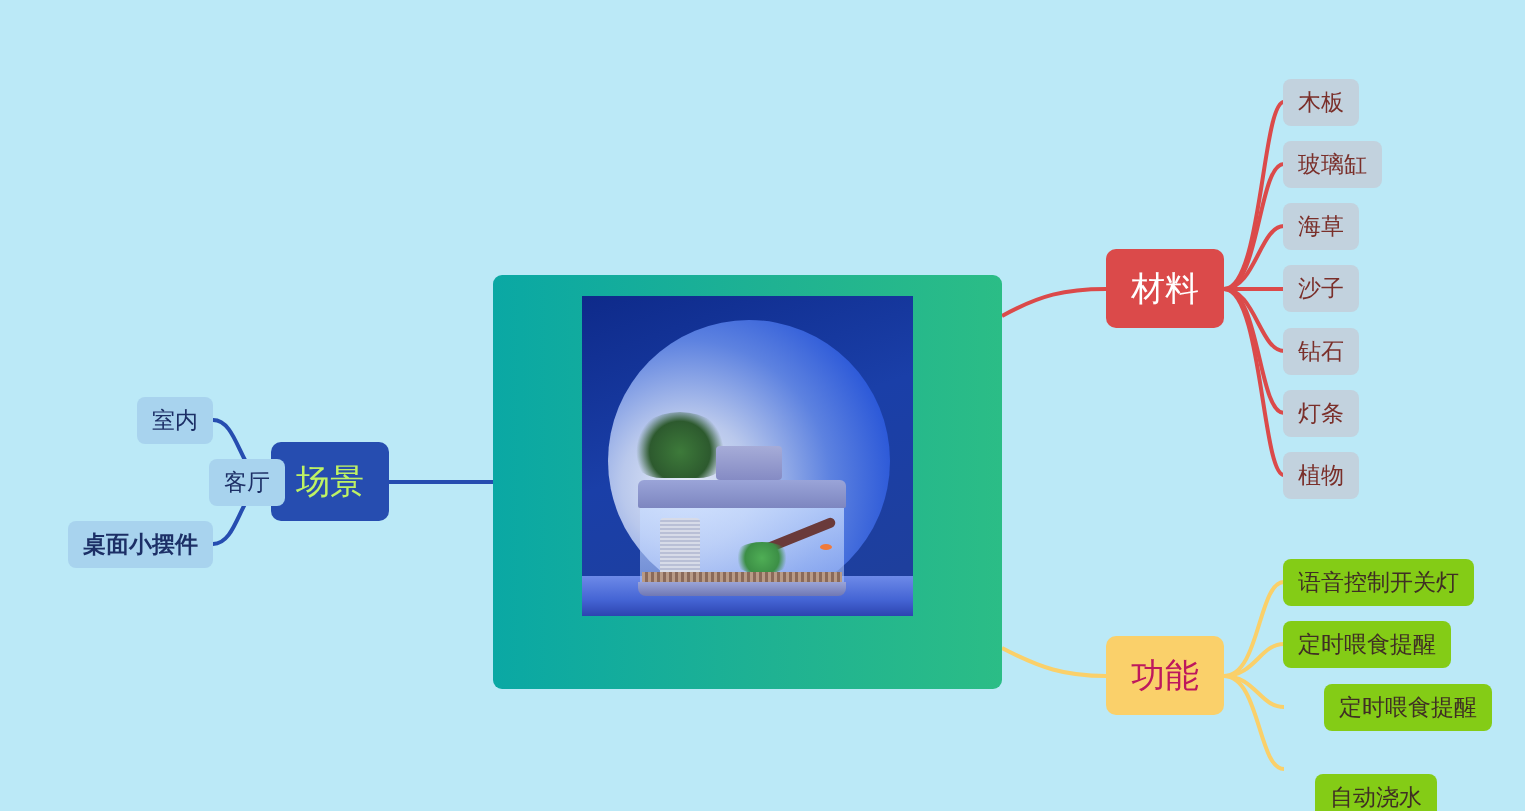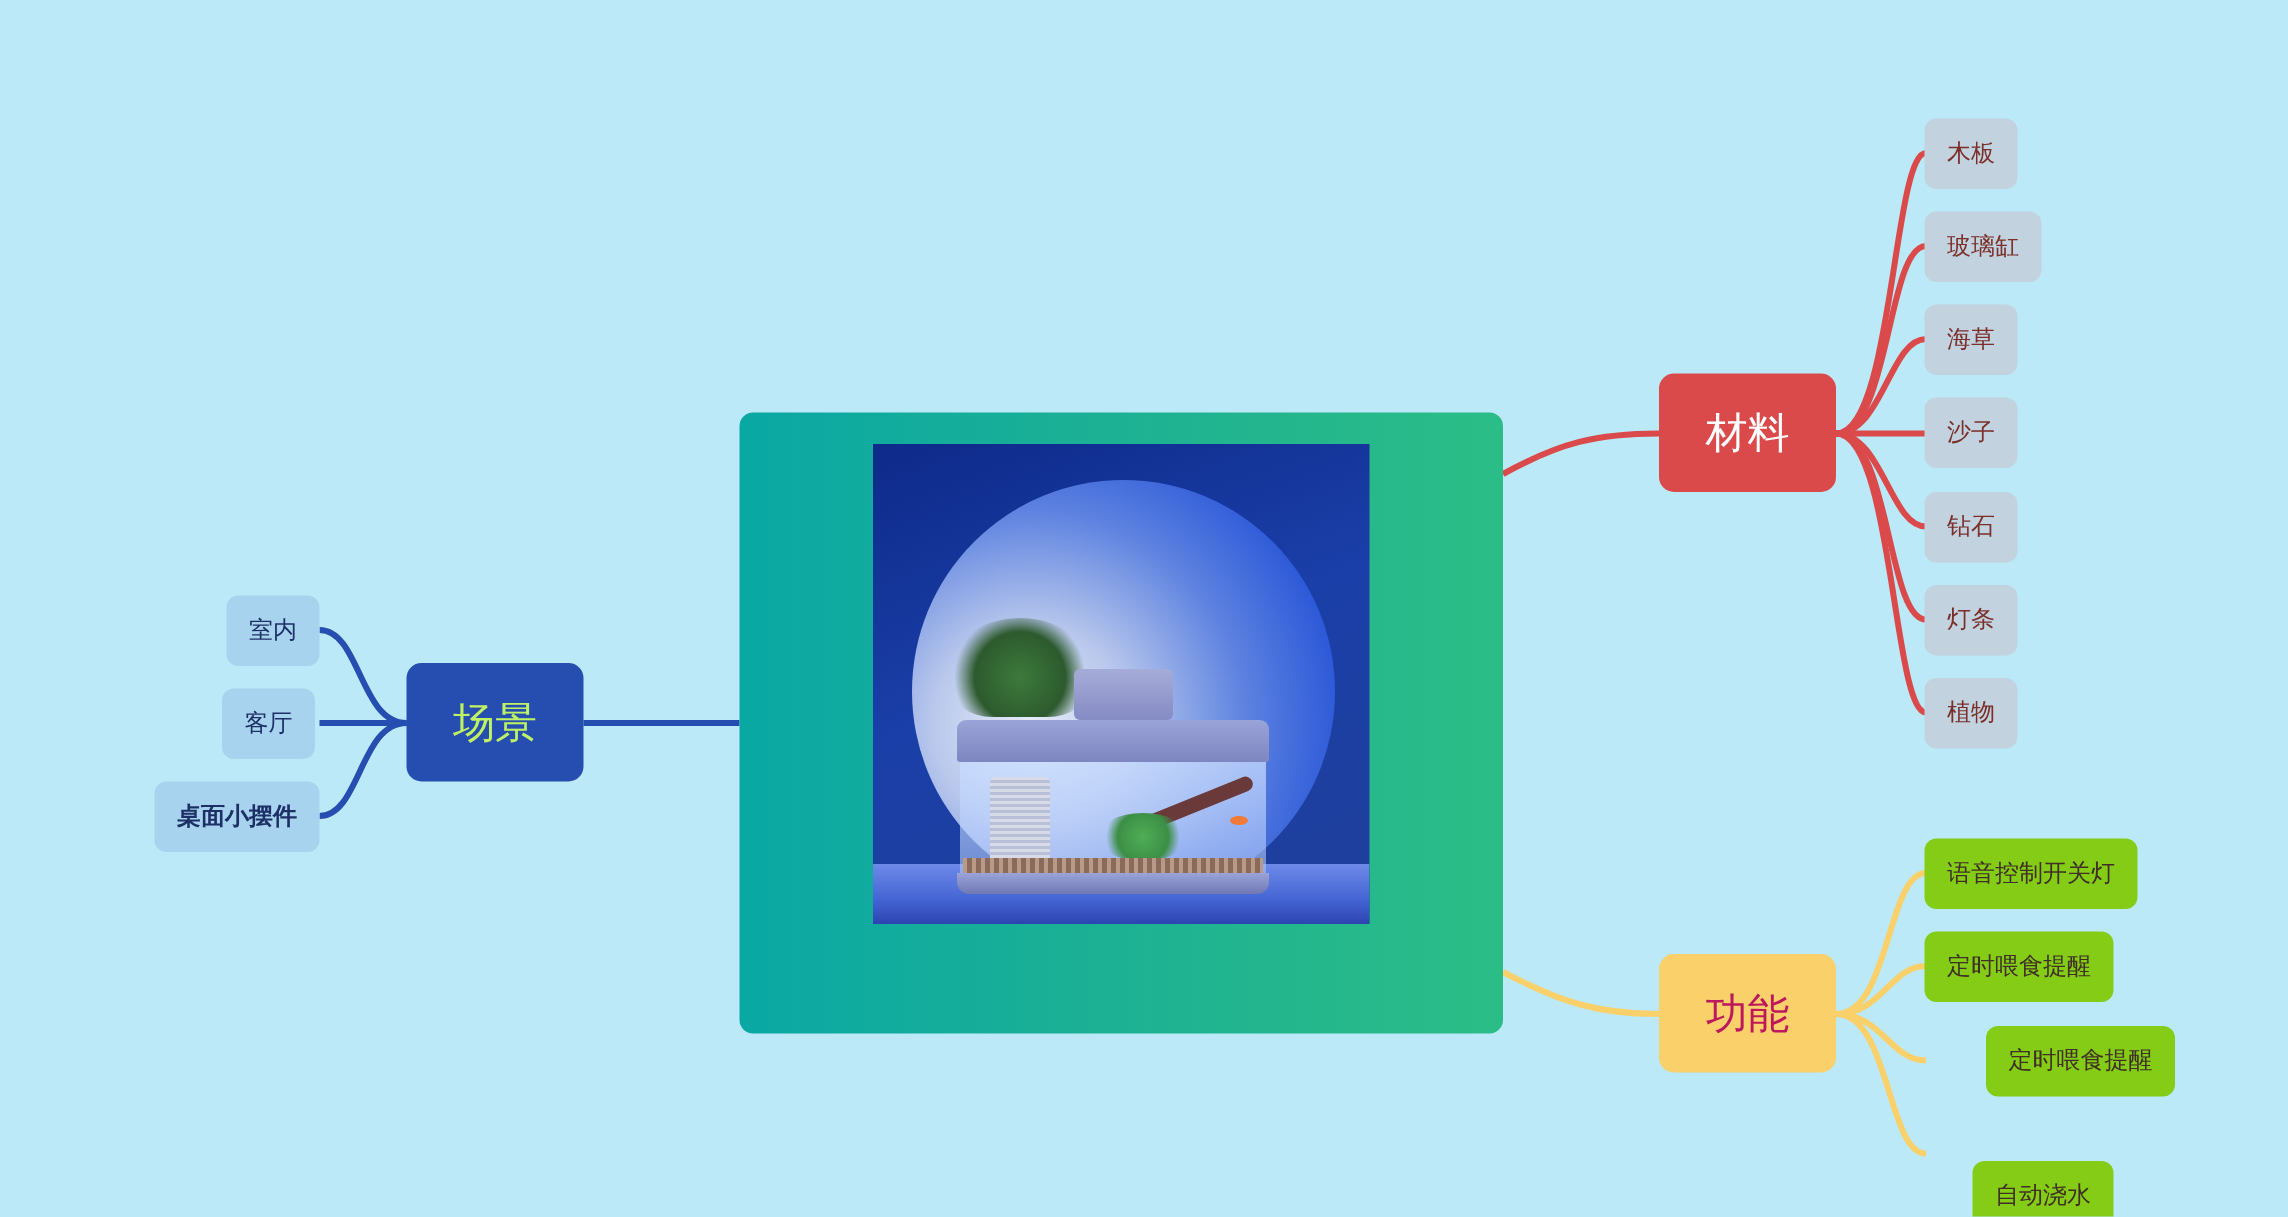--- a/index.html
+++ b/index.html
@@ -31,26 +31,26 @@
          background:#6a3a3a;transform:rotate(-22deg);}
   .photo .fern{position:absolute;left:150px;top:246px;width:60px;height:32px;border-radius:50%;
          background:radial-gradient(circle,#4fae55 0%,#3c8f46 50%,rgba(60,140,70,0) 72%);}
   .photo .fish{position:absolute;left:238px;top:248px;width:12px;height:6px;border-radius:50%;background:#f07a3a;}
   .photo .gravel{position:absolute;left:60px;top:276px;width:200px;height:10px;
          background:repeating-linear-gradient(90deg,#b89a86 0 3px,#8a6a5a 3px 6px);}
   .photo .base{position:absolute;left:56px;top:286px;width:208px;height:14px;border-radius:0 0 8px 8px;
          background:linear-gradient(180deg,#9aa4d8,#7078b4);}
   .central .title{margin-top:8px;font-size:36px;font-weight:bold;color:#ffffff;letter-spacing:1px;}
 
-  .main{width:118px;height:79px;border-radius:10px;font-size:28px;}
+  .main{width:118px;height:79px;border-radius:10px;font-size:34px;}
   .m-material{left:1106px;top:249px;background:#db4a4a;color:#ffffff;}
   .m-function{left:1106px;top:636px;background:#fad06a;color:#be185d;}
   .m-scene{left:271px;top:442px;background:#264db0;color:#bef264;}
 
-  .sub{height:47px;border-radius:8px;font-size:16px;padding:0 15px;}
+  .sub{height:47px;border-radius:8px;font-size:23px;padding:0 15px;}
   .s-material{background:#c2d2de;color:#7a2f2a;}
   .s-function{background:#84cc16;color:#3f2f24;}
   .s-scene{background:#a8d3ee;color:#1c2f66;}
 </style>
 </head>
 <body>
 
 <svg class="links" viewBox="0 0 1525 811">
 
   <path d="M1002 316 C1040 295,1065 289,1106 289" stroke="#db4a4a" stroke-width="4" fill="none"></path>
@@ -108,14 +108,14 @@
 <div class="node sub s-material" style="left:1283px;top:452px;">植物</div>
 
 <div class="node main m-function">功能</div>
 <div class="node sub s-function" style="left:1283px;top:559px;">语音控制开关灯</div>
 <div class="node sub s-function" style="left:1283px;top:621px;">定时喂食提醒</div>
 <div class="node sub s-function" style="left:1324px;top:684px;">定时喂食提醒</div>
 <div class="node sub s-function" style="left:1315px;top:746px;margin-top:28px;">自动浇水</div>
 
 <div class="node main m-scene">场景</div>
 <div class="node sub s-scene" style="right:1312px;top:397px;">室内</div>
-<div class="node sub s-scene" style="right:1315px;top:459px;margin-left:28px;">客厅</div>
+<div class="node sub s-scene" style="right:1240px;top:459px;margin-left:28px;">客厅</div>
 <div class="node sub s-scene" style="right:1312px;top:521px;font-weight:bold;">桌面小摆件</div>
 
 </body></html>

